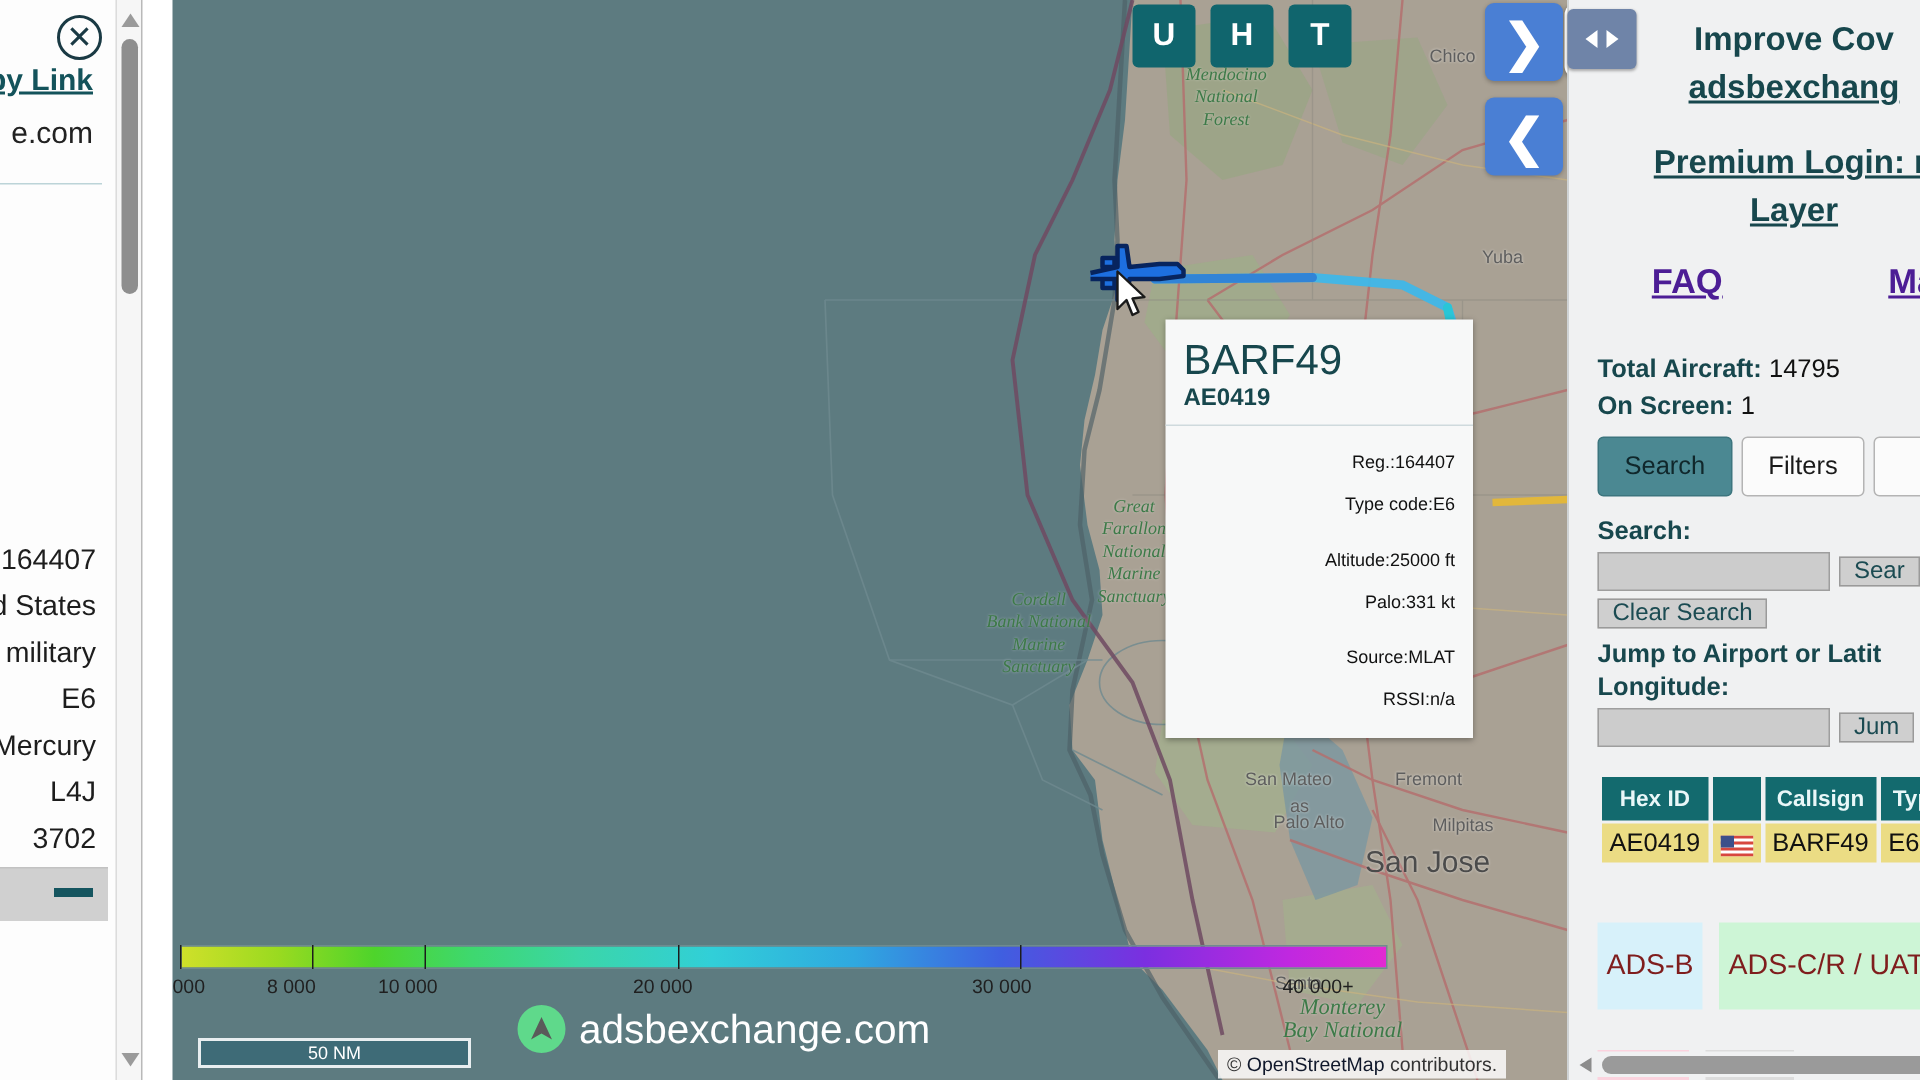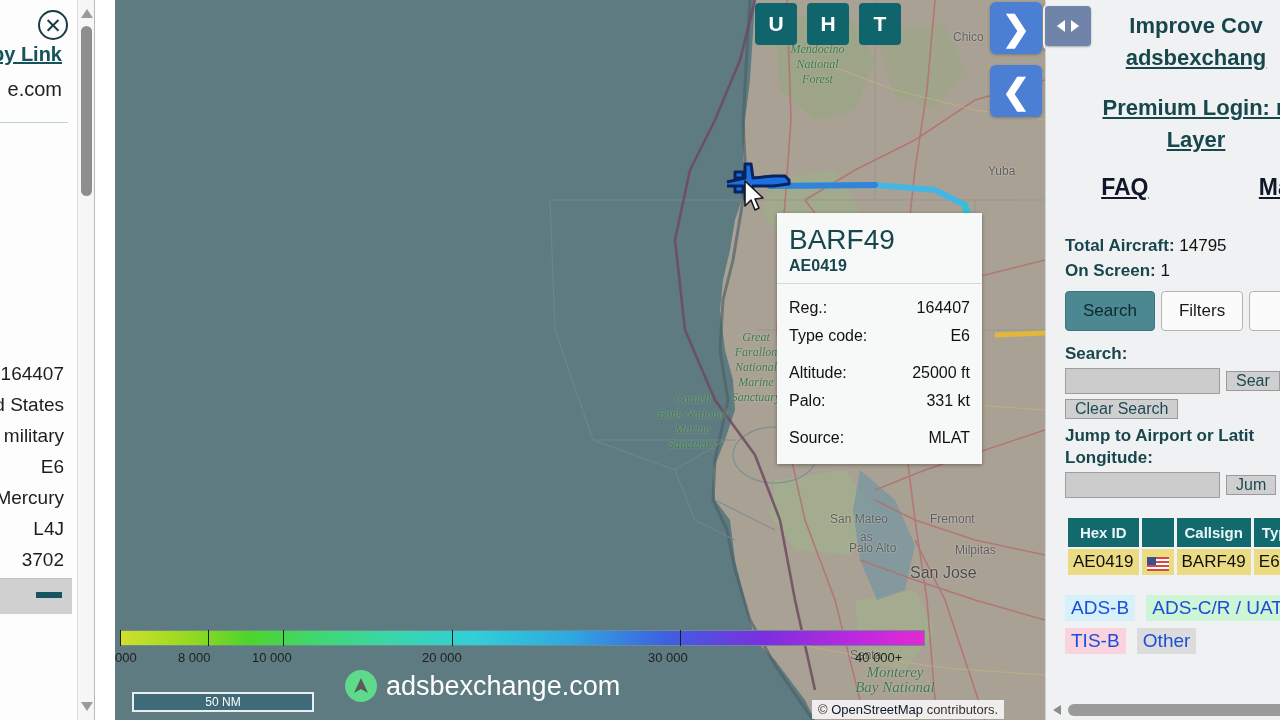--- a/index.html
+++ b/index.html
@@ -88,21 +88,21 @@
     position: absolute; font-family: "Liberation Serif", serif;
     font-style: italic; font-size: 12px; color: #3d7a48;
     text-align: center; white-space: pre-line; line-height: 15px;
     text-shadow: 0 0 2px rgba(255,255,255,.45);
   }
   .citylabel {
     position: absolute; font-family: "Liberation Sans", sans-serif;
     font-size: 12px; color: #5e5e5e; white-space: nowrap;
     text-shadow: 0 0 2px rgba(255,255,255,.6);
   }
-  .citylabel.big { font-size: 16px; color: #4b4b4b; }
+  .citylabel.big { font-size: 20px; color: #4b4b4b; }
 
   
   .letter-btn {
     position: absolute; width: 42px; height: 42px;
     background: #10656d; color: #fff;
     display: flex; align-items: center; justify-content: center;
     font-size: 21px; font-weight: bold; border-radius: 4px; cursor: pointer;
     z-index: 25;
   }
   
@@ -140,21 +140,21 @@
     position: absolute; left: 662px; top: 213px; width: 205px;
     background: #f7f8f8; z-index: 28;
     box-shadow: 0 1px 4px rgba(0,0,0,.35);
     font-size: 15px; color: #111;
   }
   #tt-head { padding: 12px 12px 8px 12px; }
   #tt-callsign { font-size: 28px; color: #17474d; line-height: 1.05; }
   #tt-hex { font-size: 16px; font-weight: bold; color: #17474d; margin-top: 3px; }
   #tt-rule { height: 1px; background: #cfdadd; margin: 0; }
   #tt-body { padding: 10px 12px 12px 12px; }
-  .tt-row { display: flex; justify-content: space-between; line-height: 28px; font-size: 16px; }
+  .tt-row { display: flex; justify-content: flex-end; line-height: 28px; font-size: 12px; }
   .tt-gap { height: 9px; }
 
   
   #alt-scale {
     position: absolute; left: 0px; top: 630px; width: 930px; height: 48px;
     z-index: 22;
   }
   #alt-bar {
     position: absolute; left: 5px; top: 0px; width: 805px; height: 16px;
     background: linear-gradient(to right,
@@ -209,21 +209,21 @@
   #rs-inner { position: absolute; left: 0; top: 0; width: 300px; }
   .rs-head-line {
     text-align: center; font-size: 22px; font-weight: bold; color: #17474d;
     line-height: 32px;
   }
   .rs-head-line a { color: #17474d; text-decoration: underline; }
   #rs-links-row {
     display: flex; justify-content: space-around; margin-top: 18px;
     font-size: 23px; font-weight: bold;
   }
-  #rs-links-row span { color: #0f172a; text-decoration: underline; cursor: pointer; }
+  #rs-links-row span { color: #4c1d95; text-decoration: underline; cursor: pointer; }
   #rs-tiny-link {
     text-align: right; padding-right: 10px; margin-top: 8px;
     font-size: 11px; color: #2e6b9e; text-decoration: underline; cursor: pointer;
   }
   .rs-stat {
     font-size: 17px; font-weight: bold; color: #17474d; padding-left: 19px;
     line-height: 25px;
   }
   .rs-stat .val { font-weight: normal; color: #111; }
   #rs-tabs { display: flex; gap: 6px; padding: 8px 0 0 19px; }
@@ -249,21 +249,21 @@
   #rs-table table { border-collapse: separate; border-spacing: 3px 2px; }
   #rs-table th {
     background: #136a6e; color: #e9f7f8; font-size: 15px;
     padding: 6px 8px; text-align: center; font-weight: bold;
   }
   #rs-table td {
     background: #ebdc84; color: #111; font-size: 17px; padding: 3px 5px;
     white-space: nowrap;
   }
   #rs-legend { padding-left: 19px; margin-top: 18px; font-size: 19px; }
-  #rs-legend .chip { display: inline-block; padding: 2px 6px; margin-right: 6px; color: #1d4ed8; }
+  #rs-legend .chip { display: inline-block; padding: 18px 6px; margin-right: 6px; color: #7f1d1d; margin-top: 20px; }
   .chip.adsb { background: #d7f1fa; }
   .chip.adsc { background: #cdf5d6; }
   .chip.tisb { background: #fbd3de; }
   .chip.other { background: #dcdcdc; }
   #rs-hscroll {
     position: absolute; left: 0; bottom: 2px; width: 300px; height: 17px;
     background: #f0f1f2;
   }
   #rs-hscroll-thumb {
     position: absolute; left: 22px; top: 3px; width: 270px; height: 12px;
@@ -450,20 +450,24 @@
           <span>25000 ft</span>
         </div>
         <div class="tt-row">
           <span>Palo:</span>
           <span>331 kt</span>
         </div>
         <div class="tt-gap"></div>
         <div class="tt-row">
           <span>Source:</span>
           <span>MLAT</span>
+        </div>
+        <div class="tt-row">
+          <span>RSSI:</span>
+          <span>n/a</span>
         </div>
       </div>
     </div>
   </div>
 
   <div id="left-panel">
     <div id="left-panel-close">✕</div>
     <div id="lp-copy-link">py Link</div>
     <div id="lp-domain">e.com</div>
     <div id="lp-divider"></div>

